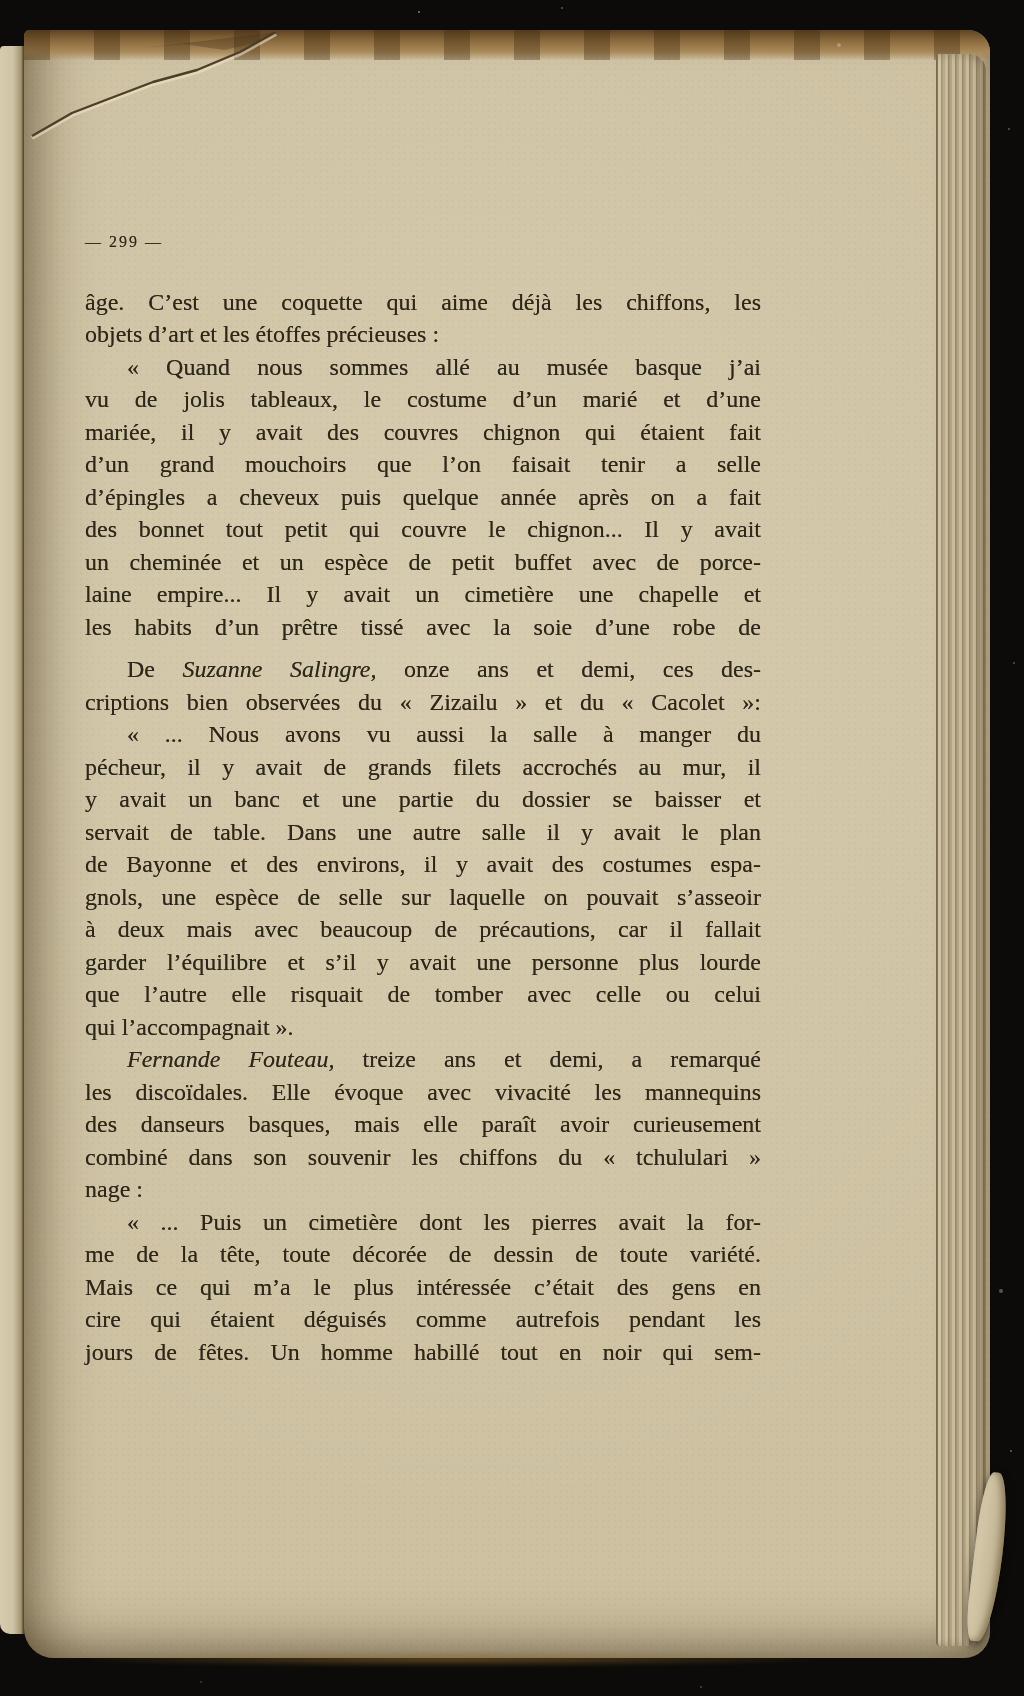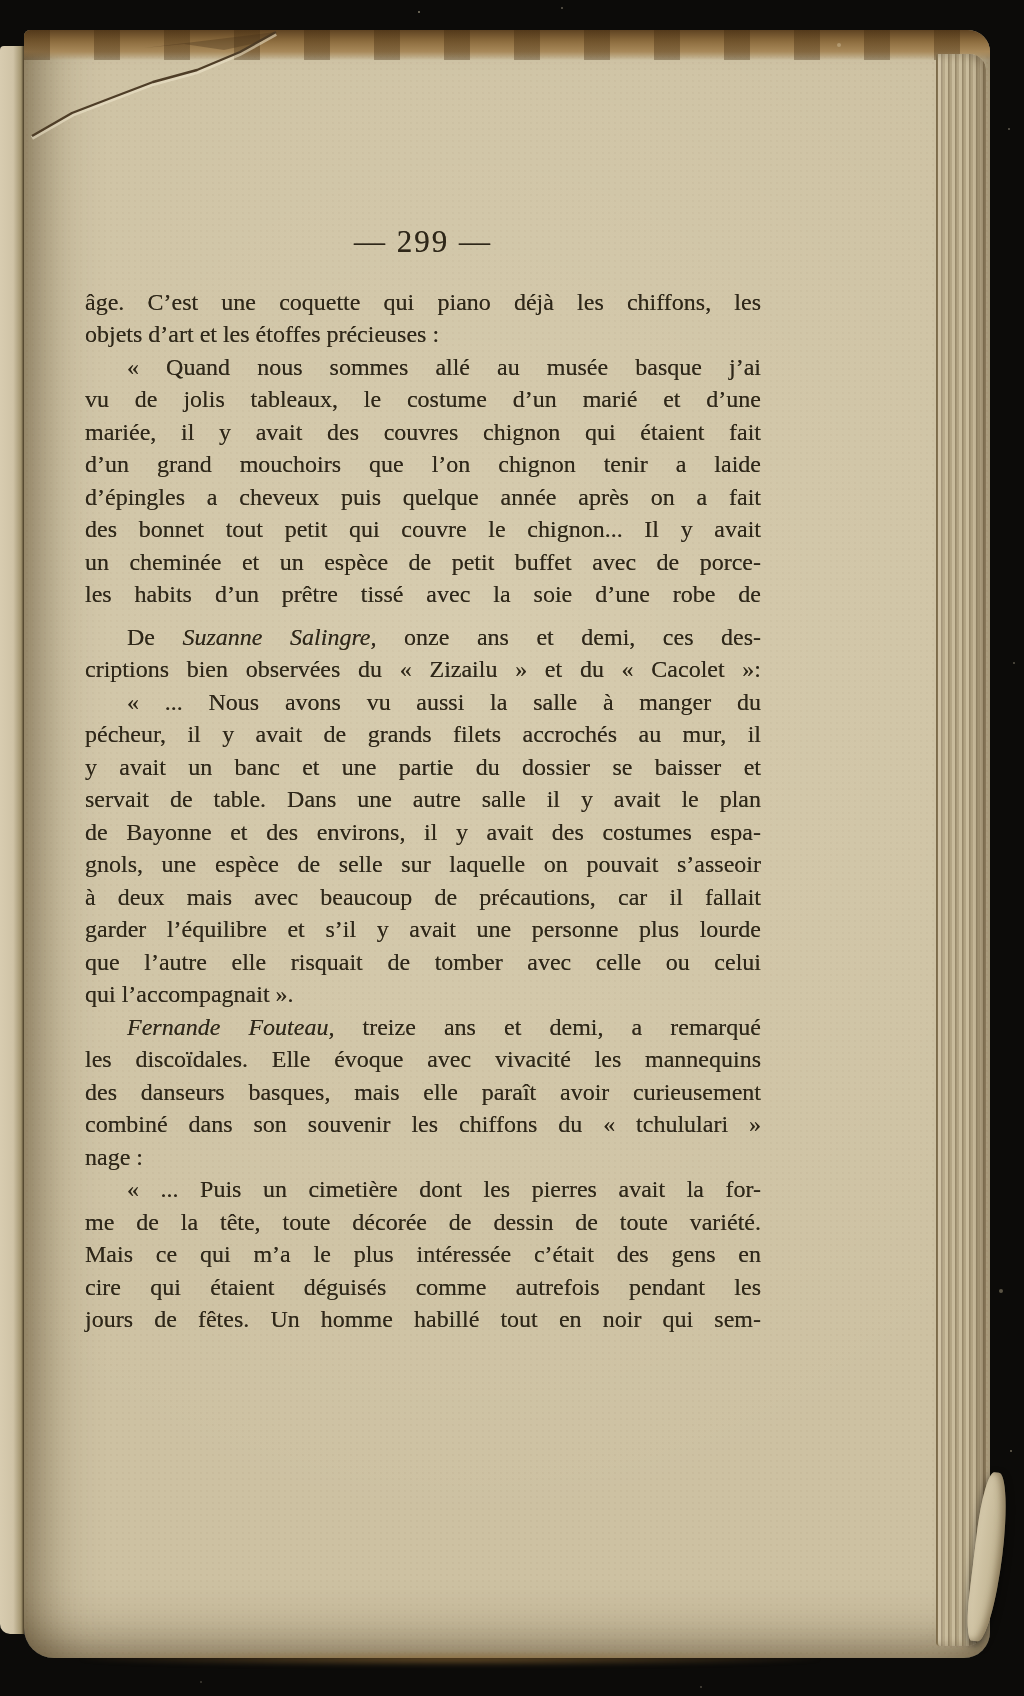--- a/index.html
+++ b/index.html
@@ -89,21 +89,21 @@
       200px 1681px 0 0 rgba(228,216,184,.25);
   }
   
   .text-block{
     position:absolute;left:85px;top:226px;width:676px;
     color:var(--ink);
     font-size:24px;line-height:32.5px;
     text-shadow:0 0 .5px rgba(46,39,25,.65);
   }
   .page-number{
-    text-align:center;letter-spacing:2px;font-size:31px;
+    text-align:left;letter-spacing:2px;font-size:16px;
     margin:0 0 27px 0;
   }
   .paragraph{margin:0;}
   .line{
     text-align:justify;
     text-align-last:justify;
     height:32.5px;overflow:visible;white-space:normal;
   }
   .line.lastline{text-align-last:left;}
   .line.firstline{text-indent:42px;}
@@ -128,31 +128,32 @@
     <path d="M252 2 L236 12 L200 20 L160 14 L120 18 L252 2 Z" fill="rgba(70,50,25,.35)"></path>
   </svg>
 
   <div class="bottom-glow"></div>
   <div class="speck"></div>
 
   <div class="text-block">
     <div class="page-number">— 299 —</div>
     <div id="paragraphs">
         <div class="paragraph">
-          <div class="line"><span>âge. C’est une coquette qui piano déjà les chiffons, les</span></div>
+          <div class="line"><span>âge. C’est une coquette qui aime déjà les chiffons, les</span></div>
           <div class="line lastline"><span>objets d’art et les étoffes précieuses :</span></div>
         </div>
         <div class="paragraph">
           <div class="line firstline"><span>« Quand nous sommes allé au musée basque j’ai</span></div>
           <div class="line"><span>vu de jolis tableaux, le costume d’un marié et d’une</span></div>
           <div class="line"><span>mariée, il y avait des couvres chignon qui étaient fait</span></div>
-          <div class="line"><span>d’un grand mouchoirs que l’on chignon tenir a laide</span></div>
+          <div class="line"><span>d’un grand mouchoirs que l’on faisait tenir a selle</span></div>
           <div class="line"><span>d’épingles a cheveux puis quelque année après on a fait</span></div>
           <div class="line"><span>des bonnet tout petit qui couvre le chignon... Il y avait</span></div>
           <div class="line"><span>un cheminée et un espèce de petit buffet avec de porce-</span></div>
+          <div class="line"><span>laine empire... Il y avait un cimetière une chapelle et</span></div>
           <div class="line"><span>les habits d’un prêtre tissé avec la soie d’une robe de</span></div>
         </div>
         <div class="paragraph" style="margin-top: 10px;">
           <div class="line firstline"><span>De </span><em>Suzanne Salingre,</em><span> onze ans et demi, ces des-</span></div>
           <div class="line"><span>criptions bien observées du « Zizailu » et du « Cacolet »:</span></div>
         </div>
         <div class="paragraph">
           <div class="line firstline"><span>« ... Nous avons vu aussi la salle à manger du</span></div>
           <div class="line"><span>pécheur, il y avait de grands filets accrochés au mur, il</span></div>
           <div class="line"><span>y avait un banc et une partie du dossier se baisser et</span></div>

